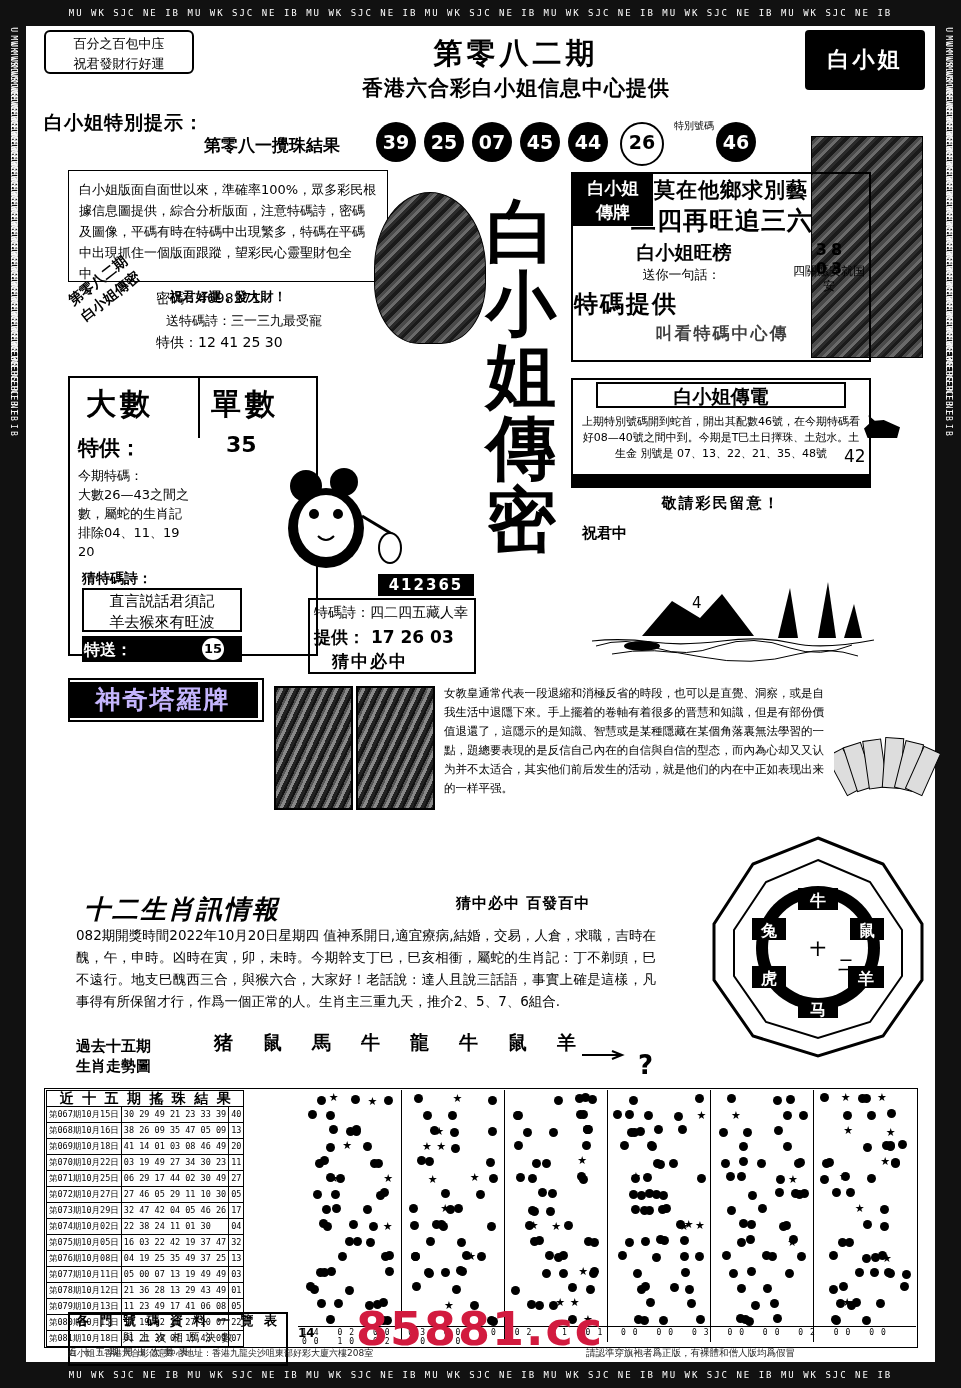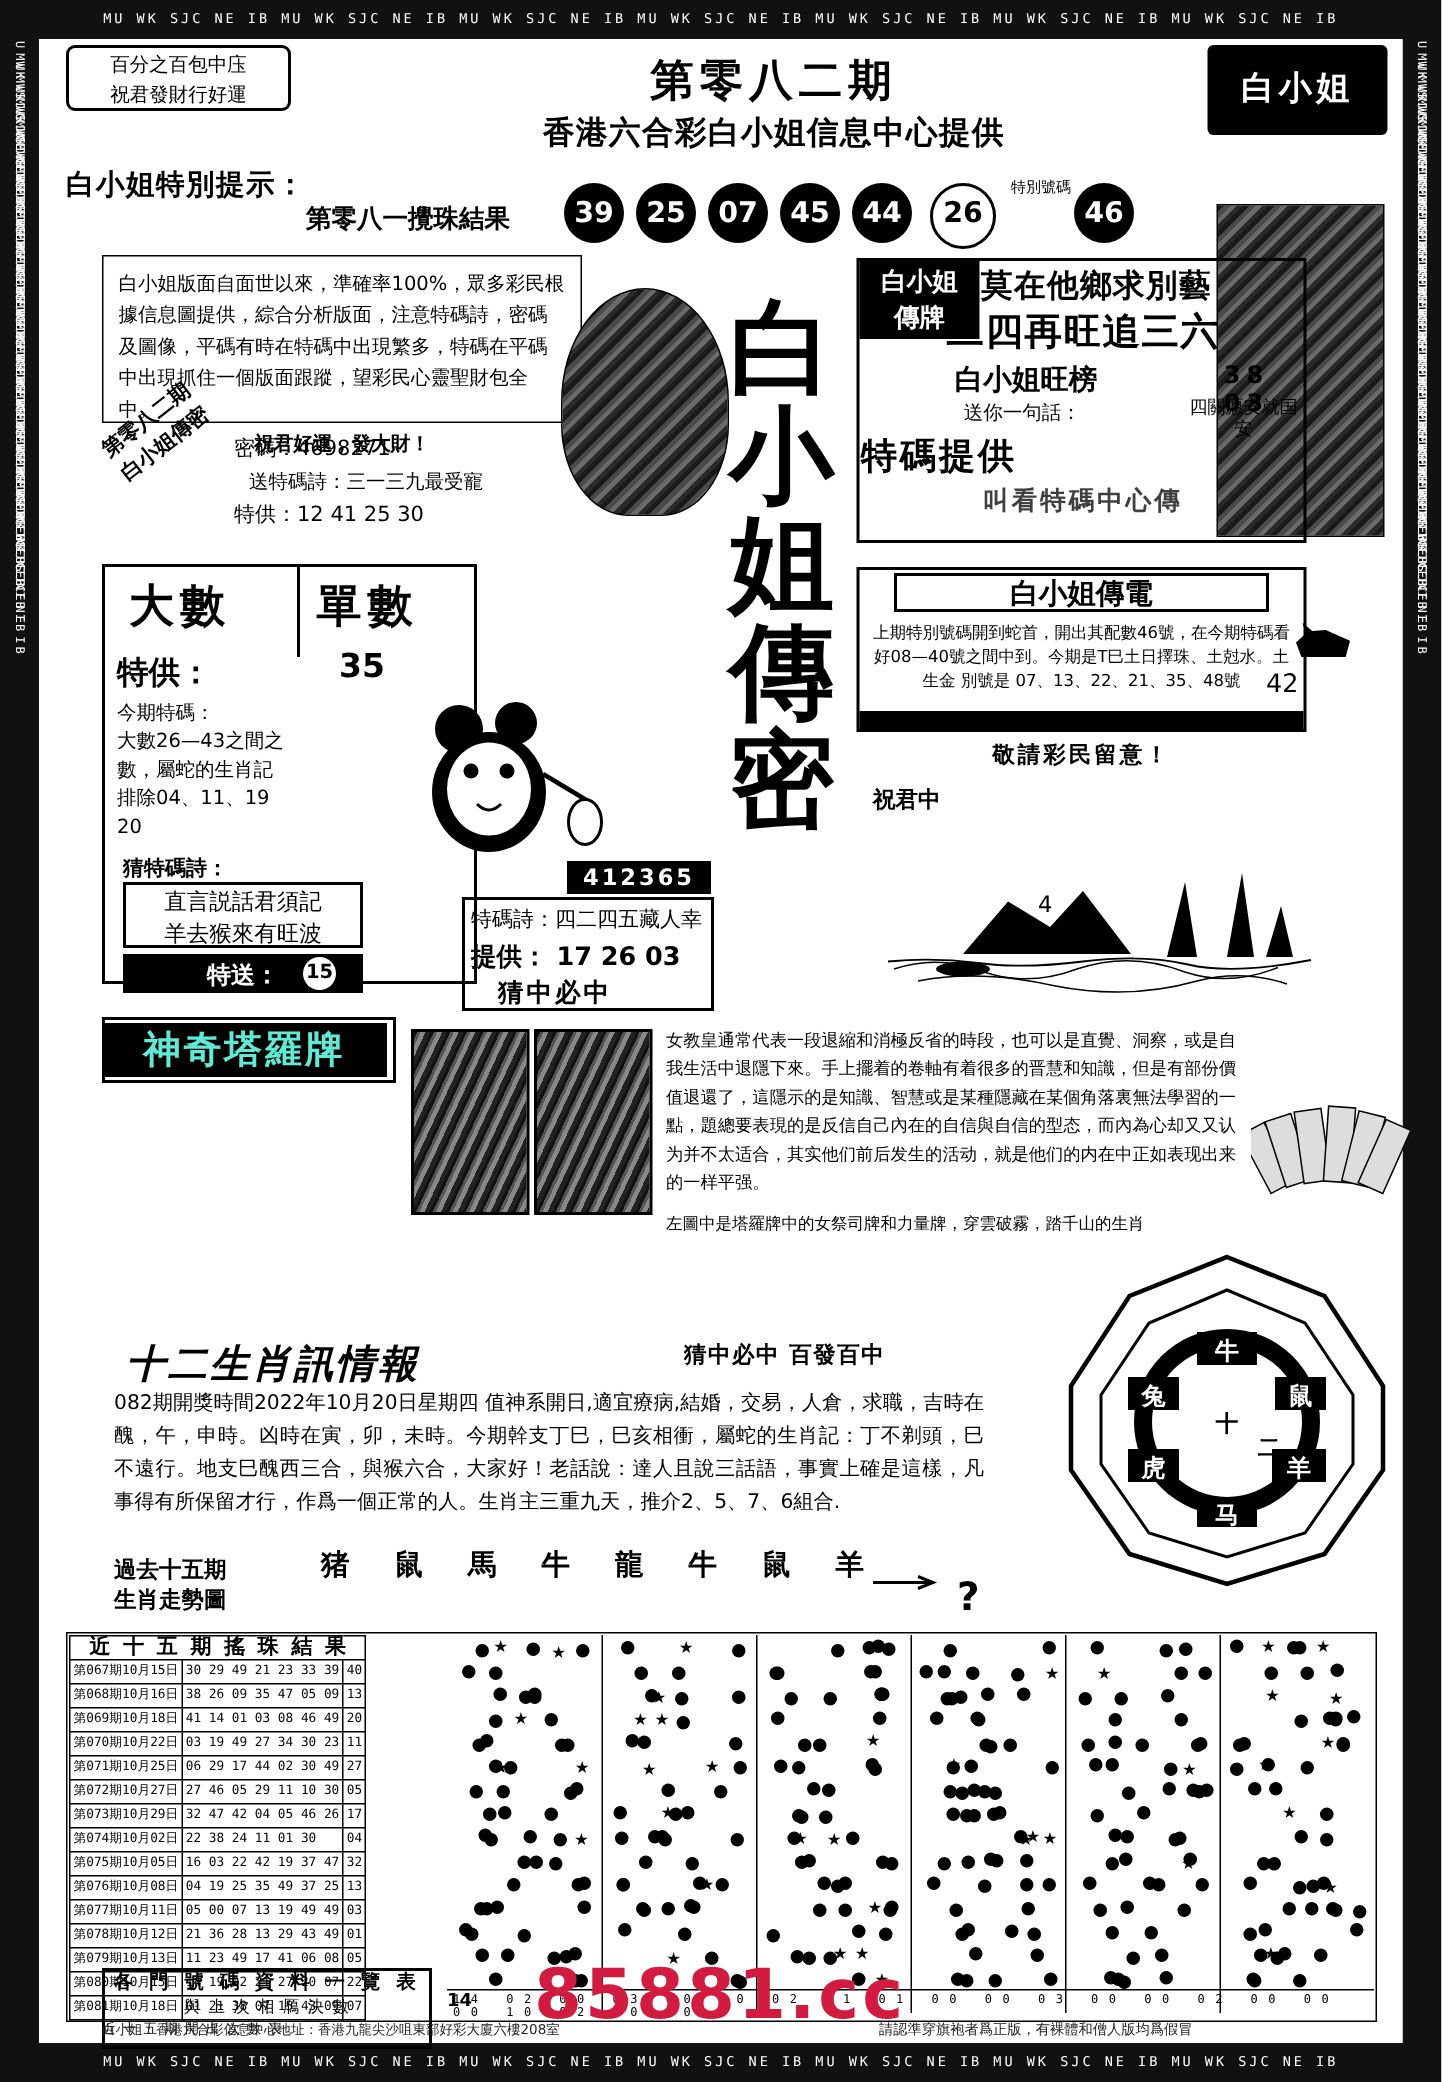--- a/index.html
+++ b/index.html
@@ -86,33 +86,33 @@
   
   #panel-ds{left:42px;top:350px;width:250px;height:280px;border:2px solid #000;}
   #lbl-big{left:60px;top:358px;font-size:30px;font-weight:bold;letter-spacing:4px;}
   #lbl-odd{left:185px;top:358px;font-size:30px;font-weight:bold;letter-spacing:4px;}
   #divider-ds{left:172px;top:352px;width:2px;height:60px;background:#000;}
   #te-label{left:52px;top:408px;font-size:21px;font-weight:bold;}
   #te-val{left:200px;top:406px;font-size:22px;font-weight:bold;}
   #ds-text{left:52px;top:440px;width:150px;font-size:13px;line-height:19px;}
   #guess-title{left:56px;top:544px;font-size:14px;font-weight:bold;}
   #guess-inner{left:56px;top:562px;width:160px;height:44px;border:2px solid #000;font-size:15px;line-height:21px;text-align:center;padding-top:1px;box-sizing:border-box;}
-  #te-song{left:56px;top:610px;width:160px;height:26px;border:2px solid #000;font-size:16px;font-weight:bold;text-align:center;line-height:24px;background:#000;color:#fff;}
+  #te-song{left:56px;top:610px;width:160px;height:26px;border:2px solid #000;font-size:16px;font-weight:bold;text-align:left;line-height:24px;background:#000;color:#fff;}
   #te-song-num{left:176px;top:612px;width:22px;height:22px;border-radius:50%;background:#fff;color:#000;font-size:13px;font-weight:bold;text-align:center;line-height:22px;}
 
   
   #mouse-art{left:240px;top:430px;width:150px;height:140px;}
   #code-strip{left:352px;top:548px;width:96px;height:22px;background:#000;color:#fff;font-size:15px;font-weight:bold;text-align:center;line-height:22px;letter-spacing:2px;}
   #poem2{left:288px;top:578px;font-size:14px;}
   #provide{left:288px;top:600px;font-size:17px;font-weight:bold;text-align:right;}
   #guess-hit{left:306px;top:624px;font-size:17px;font-weight:bold;letter-spacing:2px;}
   #poem2box{left:282px;top:572px;width:168px;height:76px;border:2px solid #000;}
 
   
-  #tarot-title{left:42px;top:656px;width:190px;height:36px;background:#000;color:#5eead4;font-size:25px;font-weight:bold;text-align:center;line-height:36px;letter-spacing:2px;}
+  #tarot-title{left:42px;top:656px;width:190px;height:36px;background:#000;color:#c4b5fd;font-size:25px;font-weight:bold;text-align:center;line-height:36px;letter-spacing:2px;}
   #tarot-frame{left:42px;top:652px;width:196px;height:44px;border:2px solid #000;}
   .tarot-card{position:absolute;border:2px solid #000;background:
      repeating-linear-gradient(115deg,#121212 0 2px,#555 2px 4px,#888 4px 7px,#222 7px 10px);}
   #tcard1{left:248px;top:660px;width:75px;height:120px;}
   #tcard2{left:330px;top:660px;width:75px;height:120px;}
   #tarot-text{left:418px;top:658px;width:380px;font-size:11.5px;line-height:19px;text-align:justify;}
   #tarot-caption{left:418px;top:782px;width:390px;font-size:11px;}
   #fan-cards{left:808px;top:700px;width:106px;height:90px;}
 
   
@@ -343,21 +343,20 @@
     <div class="bx" id="provide">
       <span>提供：</span> <span>17  26  03</span>
     </div>
     <div class="bx" id="guess-hit">猜中必中</div>
 
     <div class="bx" id="tarot-frame"></div>
     <div class="bx" id="tarot-title">神奇塔羅牌</div>
     <div class="tarot-card" id="tcard1"></div>
     <div class="tarot-card" id="tcard2"></div>
     <div class="bx" id="tarot-text">女教皇通常代表一段退縮和消極反省的時段，也可以是直覺、洞察，或是自我生活中退隱下來。手上擺着的卷軸有着很多的晋慧和知識，但是有部份價值退還了，這隱示的是知識、智慧或是某種隱藏在某個角落裏無法學習的一點，題總要表現的是反信自己內在的自信與自信的型态，而內為心却又又认为并不太适合，其实他们前后发生的活动，就是他们的内在中正如表现出来的一样平强。</div>
-    <div class="bx" id="tarot-caption">左圖中是塔羅牌中的女祭司牌和力量牌，穿雲破霧，踏千山的生肖</div>
     <svg class="bx" id="fan-cards" viewBox="0 0 106 90">
       <g stroke="#000" fill="#ddd" stroke-width="1">
         <rect x="2" y="24" width="18" height="44" transform="rotate(-28 11 46)"></rect>
         <rect x="16" y="18" width="18" height="46" transform="rotate(-18 25 41)"></rect>
         <rect x="32" y="14" width="18" height="48" transform="rotate(-8 41 38)"></rect>
         <rect x="50" y="12" width="18" height="50" transform="rotate(4 59 37)"></rect>
         <rect x="66" y="16" width="18" height="48" transform="rotate(14 75 40)"></rect>
         <rect x="80" y="22" width="18" height="46" transform="rotate(24 89 45)"></rect>
       </g>
     </svg>

